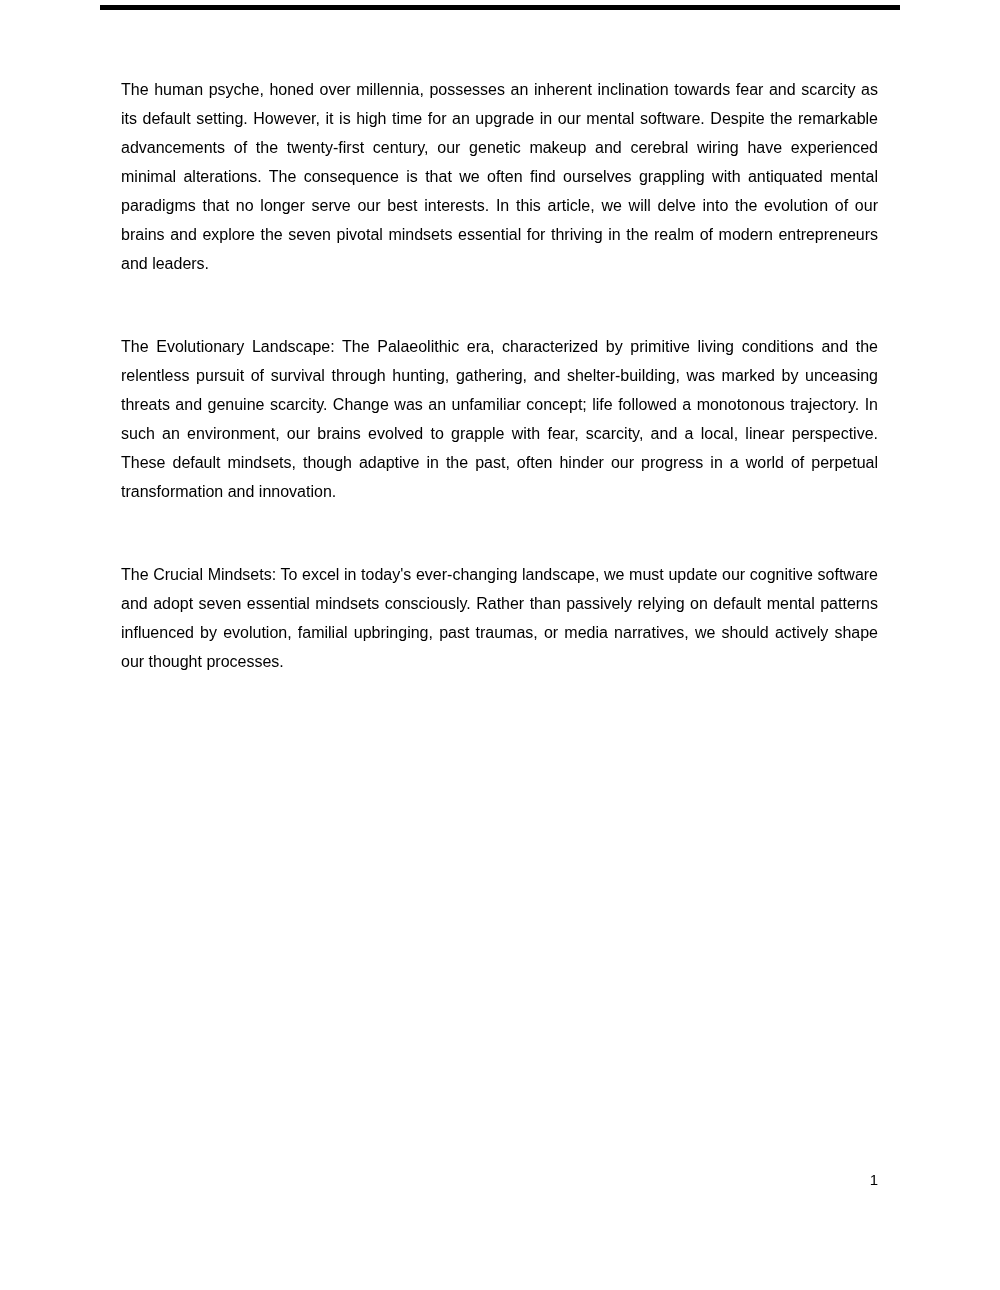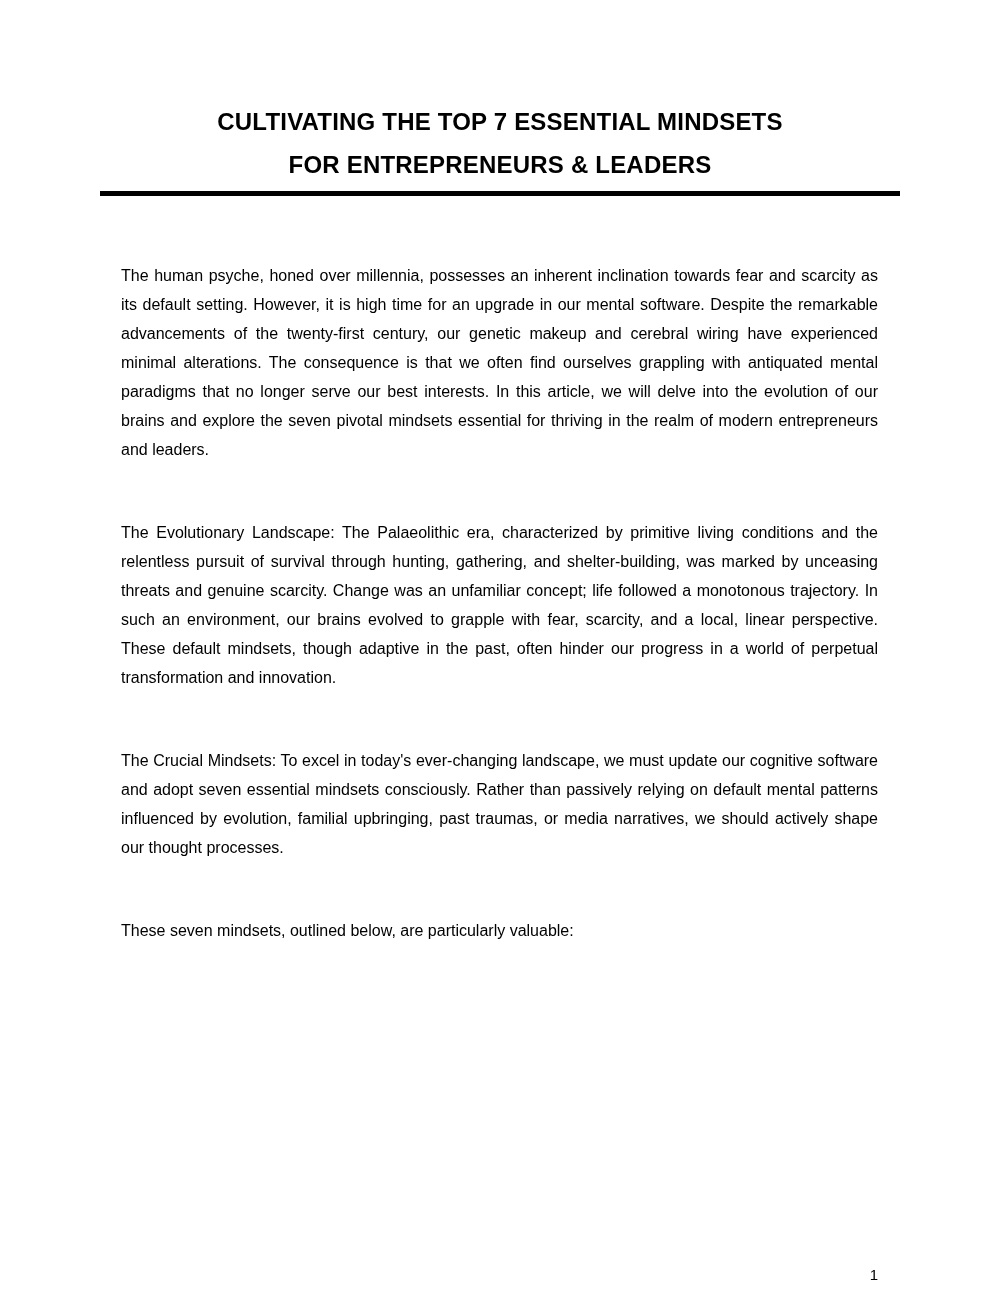--- a/index.html
+++ b/index.html
@@ -60,34 +60,29 @@
     text-align: right;
     font-size: 15px;
     line-height: 22px;
   }
 </style>
 </head>
 <body>
 
 <div class="page">
 
-  <div class="title-block">
-    <span class="title-line">CULTIVATING THE TOP 7 ESSENTIAL MINDSETS</span>
-    <span class="title-line">FOR ENTREPRENEURS &amp; LEADERS</span>
-  </div>
 
   <div class="rule"></div>
 
   <div class="body-text">
 
     <p class="para first"><span class="lead"></span><span>The human psyche, honed over millennia, possesses an inherent inclination towards fear and scarcity as its default setting. However, it is high time for an upgrade in our mental software. Despite the remarkable advancements of the twenty-first century, our genetic makeup and cerebral wiring have experienced minimal alterations. The consequence is that we often find ourselves grappling with antiquated mental paradigms that no longer serve our best interests. In this article, we will delve into the evolution of our brains and explore the seven pivotal mindsets essential for thriving in the realm of modern entrepreneurs and leaders.</span></p>
 
     <p class="para"><span class="lead">The Evolutionary Landscape:</span><span> The Palaeolithic era, characterized by primitive living conditions and the relentless pursuit of survival through hunting, gathering, and shelter-building, was marked by unceasing threats and genuine scarcity. Change was an unfamiliar concept; life followed a monotonous trajectory. In such an environment, our brains evolved to grapple with fear, scarcity, and a local, linear perspective. These default mindsets, though adaptive in the past, often hinder our progress in a world of perpetual transformation and innovation.</span></p>
 
     <p class="para"><span class="lead">The Crucial Mindsets:</span><span> To excel in today's ever-changing landscape, we must update our cognitive software and adopt seven essential mindsets consciously. Rather than passively relying on default mental patterns influenced by evolution, familial upbringing, past traumas, or media narratives, we should actively shape our thought processes.</span></p>
 
-    <p class="para"><span class="lead"></span><span>These seven mindsets, outlined below, are particularly valuable:</span></p>
 
   </div>
 
   <div class="page-number">1</div>
 
 </div>
 
 </body></html>

